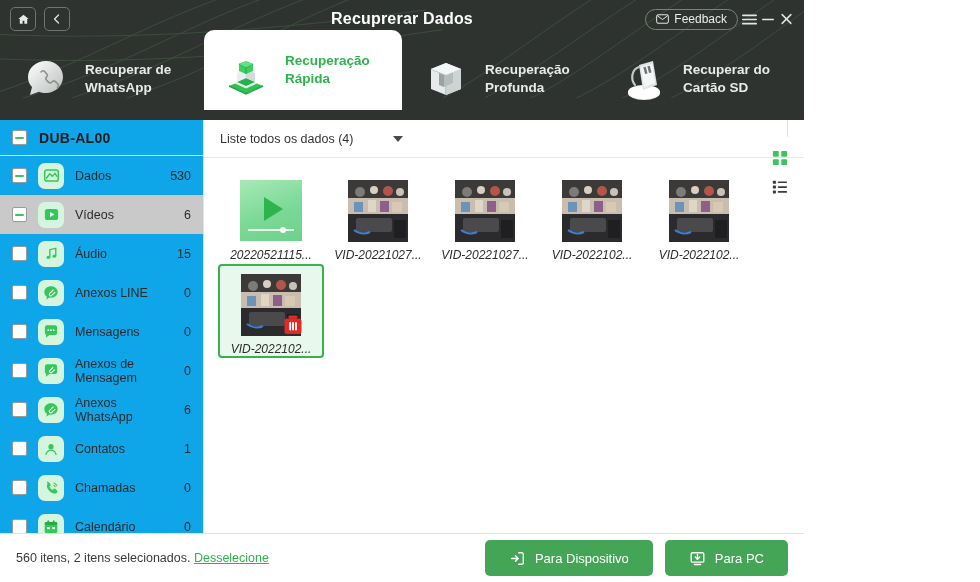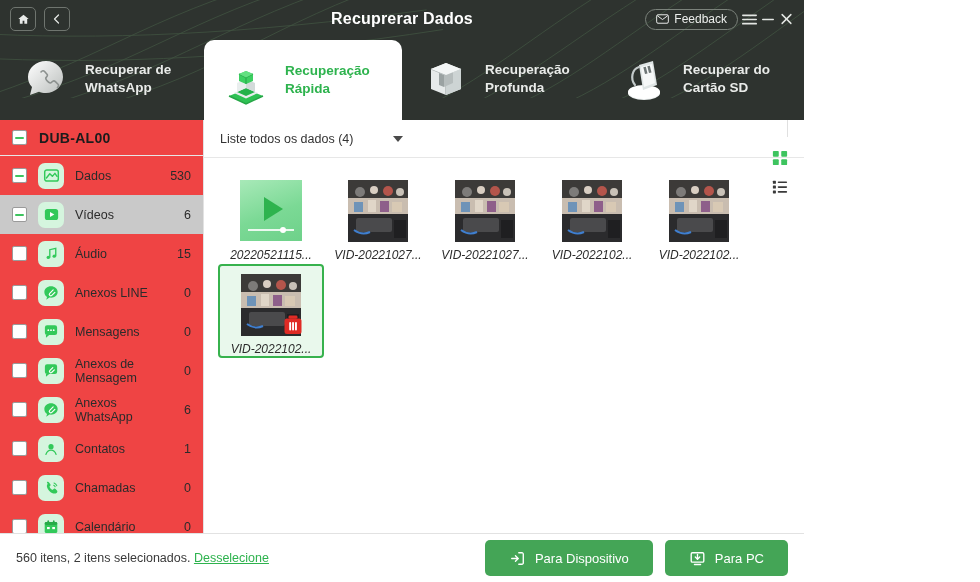--- a/index.html
+++ b/index.html
@@ -48,36 +48,36 @@
   .tabs {
     position: relative; z-index: 3; height: 82px; display: flex;
     align-items: flex-end; padding: 0 4px;
   }
   .tab {
     flex: 1 1 0; height: 82px; display: flex; align-items: center;
     justify-content: center; gap: 10px; position: relative;
   }
   .tab.active {
     background: #ffffff; border-radius: 10px 10px 0 0;
-    margin: 0 2px; height: 80px;
+    margin: 10px 2px; height: 80px;
   }
   .tab-label {
     font-size: 13.5px; font-weight: bold; color: #e9ebe9; line-height: 18px;
     width: 104px;
   }
   .tab.active .tab-label { color: #2eb34e; }
   .tab-icon { width: 58px; height: 56px; flex: 0 0 58px; }
 
   
   .body { flex: 1 1 auto; display: flex; min-height: 0; }
 
   
   .sidebar {
     width: 204px; flex: 0 0 204px; border-right: 1px solid #e2e2e2;
-    display: flex; flex-direction: column; background: #ef4444; overflow: hidden;
+    display: flex; flex-direction: column; background: #0ea5e9; overflow: hidden;
   }
   .device-row {
     height: 36px; display: flex; align-items: center; gap: 12px;
     padding: 0 12px; border-bottom: 1px solid #e7e7e7; flex: 0 0 36px;
   }
   .device-name { font-size: 14px; font-weight: bold; color: #1c1c1c; letter-spacing: .3px; }
   .cat-list { flex: 1 1 auto; overflow: hidden; }
   .cat-row {
     height: 39px; display: flex; align-items: center; padding: 0 12px; gap: 11px;
   }

